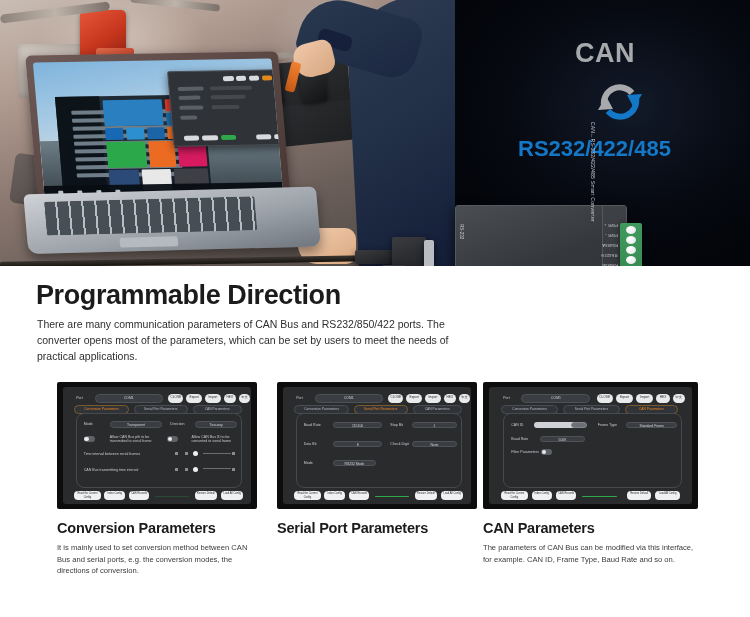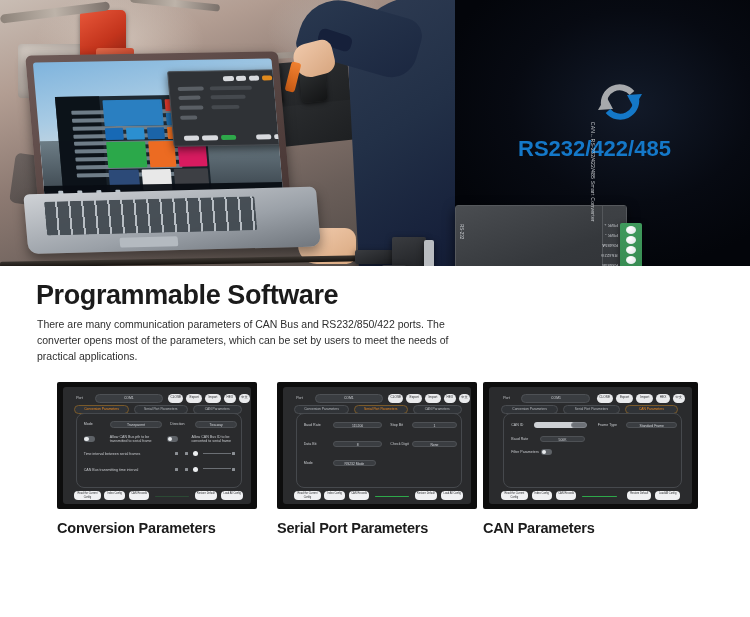--- a/index.html
+++ b/index.html
@@ -249,20 +249,21 @@
         </div>
       </div>
       <div class="lap-base">
         <div class="keys"></div>
         <div class="trackpad"></div>
       </div>
     </div>
 
     <div class="darkblock"></div>
 
+    <div class="can-label">CAN</div>
 
     <div class="cyc-wrap">
       <svg width="56" height="50" viewBox="0 0 56 50">
         <path d="M12 30 A16 16 0 0 1 40 17" fill="none" stroke="#a7a9ac" stroke-width="6" stroke-linecap="butt"></path>
         <polygon points="14,20 6,34 21,33" fill="#a7a9ac"></polygon>
         <path d="M44 22 A16 16 0 0 1 16 35" fill="none" stroke="#1478c8" stroke-width="6" stroke-linecap="butt"></path>
         <polygon points="42,32 50,18 35,19" fill="#1478c8"></polygon>
       </svg>
     </div>
 
@@ -294,21 +295,21 @@
       <span class="t-lbl" style="top:11px;right:0;">PWR -</span>
       <span class="t-lbl" style="top:21px;right:0;">RS485A</span>
       <span class="t-lbl" style="top:31px;right:0;">RS422G</span>
       <span class="t-lbl" style="top:41px;right:0;">RS485B</span>
 
     </div>
 
   </div>
 
   <div class="content">
-    <div class="h1">Programmable Software</div>
+    <div class="h1">Programmable Direction</div>
     <div class="lead">There are many communication parameters of CAN Bus and RS232/850/422 ports. The converter opens most of the parameters, which can be set by users to meet the needs of practical applications.</div>
 
     <div class="panels">
 
       <div class="col col-1">
         <div class="shot">
           <div class="shot-in">
             <span class="sw-lbl" style="left:7%;top:7.5%;">Port</span>
             <div class="sw-sel" style="left:17%;top:6%;width:36%;height:7.5%;">COM1</div>
             <div class="sw-btn" style="left:56%;top:6%;width:8%;height:7.5%;">CLOSE</div>
@@ -349,20 +350,21 @@
 
             <div class="sw-bbtn" style="left:6%;top:89%;width:14%;height:8%;">Read the Current Config</div>
             <div class="sw-bbtn" style="left:22%;top:89%;width:11%;height:8%;">Index Config</div>
             <div class="sw-bbtn" style="left:35%;top:89%;width:11%;height:8%;">CAN Records</div>
             <div class="sw-prog" style="left:49%;top:93%;width:18%;opacity:.25;"></div>
             <div class="sw-bbtn" style="left:70%;top:89%;width:12%;height:8%;">Restore Default</div>
             <div class="sw-bbtn" style="left:84%;top:89%;width:12%;height:8%;">Load All Config</div>
           </div>
         </div>
         <div class="cap-h">Conversion Parameters</div>
+        <div class="cap-p">It is mainly used to set conversion method between CAN Bus and serial ports, e.g. the conversion modes, the directions of conversion.</div>
       </div>
 
       <div class="col col-2">
         <div class="shot">
           <div class="shot-in">
             <span class="sw-lbl" style="left:7%;top:7.5%;">Port</span>
             <div class="sw-sel" style="left:17%;top:6%;width:36%;height:7.5%;">COM1</div>
             <div class="sw-btn" style="left:56%;top:6%;width:8%;height:7.5%;">CLOSE</div>
             <div class="sw-btn" style="left:65.5%;top:6%;width:8.5%;height:7.5%;">Export</div>
             <div class="sw-btn" style="left:75.5%;top:6%;width:8.5%;height:7.5%;">Import</div>
@@ -430,17 +432,18 @@
 
             <div class="sw-bbtn" style="left:6%;top:89%;width:13%;height:8%;">Read the Current Config</div>
             <div class="sw-bbtn" style="left:21%;top:89%;width:10%;height:8%;">Index Config</div>
             <div class="sw-bbtn" style="left:33%;top:89%;width:10%;height:8%;">CAN Records</div>
             <div class="sw-prog" style="left:46%;top:93%;width:17%;"></div>
             <div class="sw-bbtn" style="left:68%;top:89%;width:12%;height:8%;">Restore Default</div>
             <div class="sw-bbtn" style="left:82%;top:89%;width:12%;height:8%;">Load All Config</div>
           </div>
         </div>
         <div class="cap-h">CAN Parameters</div>
+        <div class="cap-p">The parameters of CAN Bus can be modified via this interface, for example. CAN ID, Frame Type, Baud Rate and so on.</div>
       </div>
 
     </div>
   </div>
 </div>
 
 </body></html>

